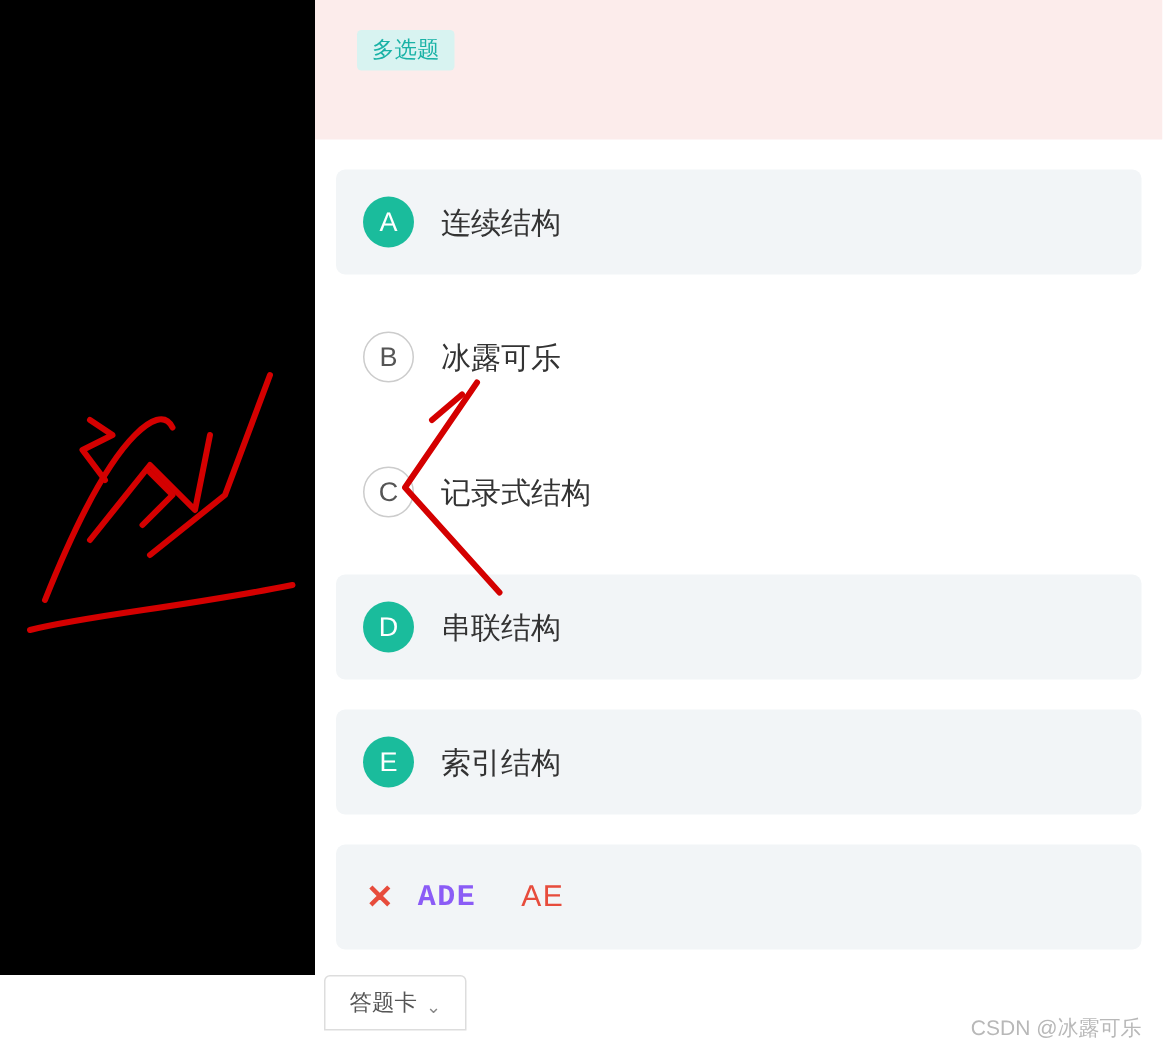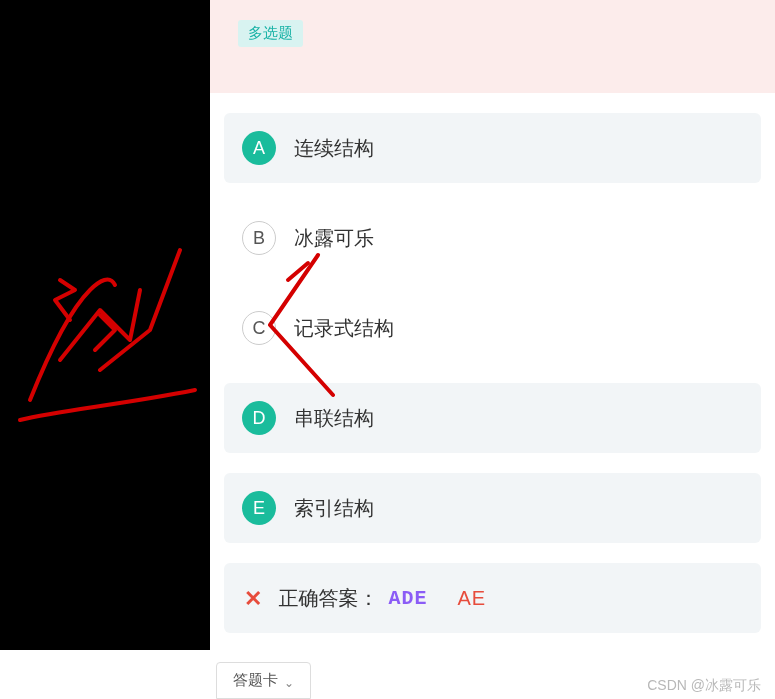--- a/index.html
+++ b/index.html
@@ -105,21 +105,21 @@
       font-size: 22px;
       font-weight: bold;
       margin-right: 6px;
     }
     .ans-label { color: #333; }
     .ans-correct { color: #8b5cf6; font-weight: 700; letter-spacing: 1px; margin-right: 20px; font-family: Liberation Mono, monospace;}
     .ans-your { color: #e74c3c; font-weight: 400; letter-spacing: 1px;}
     .answer-card-btn {
       position: absolute;
       left: 216px;
-      bottom: 0;
+      bottom: 12px;
       background: #fff;
       border: 1px solid #ddd;
       border-radius: 4px 4px 0 0;
       padding: 8px 16px;
       font-size: 15px;
       color: #555;
       cursor: pointer;
       display: flex;
       align-items: flex-end;
       gap: 6px;
@@ -191,21 +191,20 @@
     </div>
     <div class="option shaded">
       <div class="badge green">E</div>
       <div>索引结构</div>
     </div>
   </div>
 
   <div class="answer-panel">
     <div class="answer-row">
       <span class="cross-icon">✕</span>
-      <span class="ans-label">正确答案：</span>
       <span class="ans-correct">ADE</span>
       <span class="ans-your">AE</span>
     </div>
   </div>
 </div>
 
 <div class="answer-card-btn">
   <span>答题卡</span>
   <span class="chev">⌄</span>
 </div>

